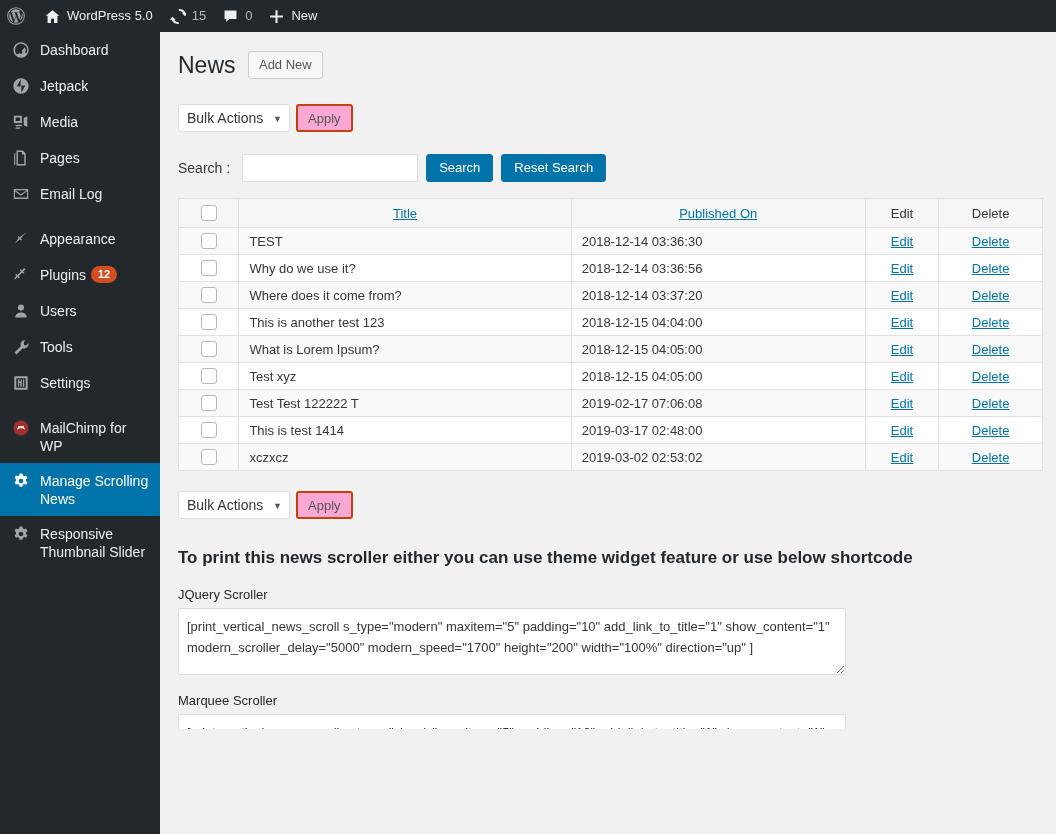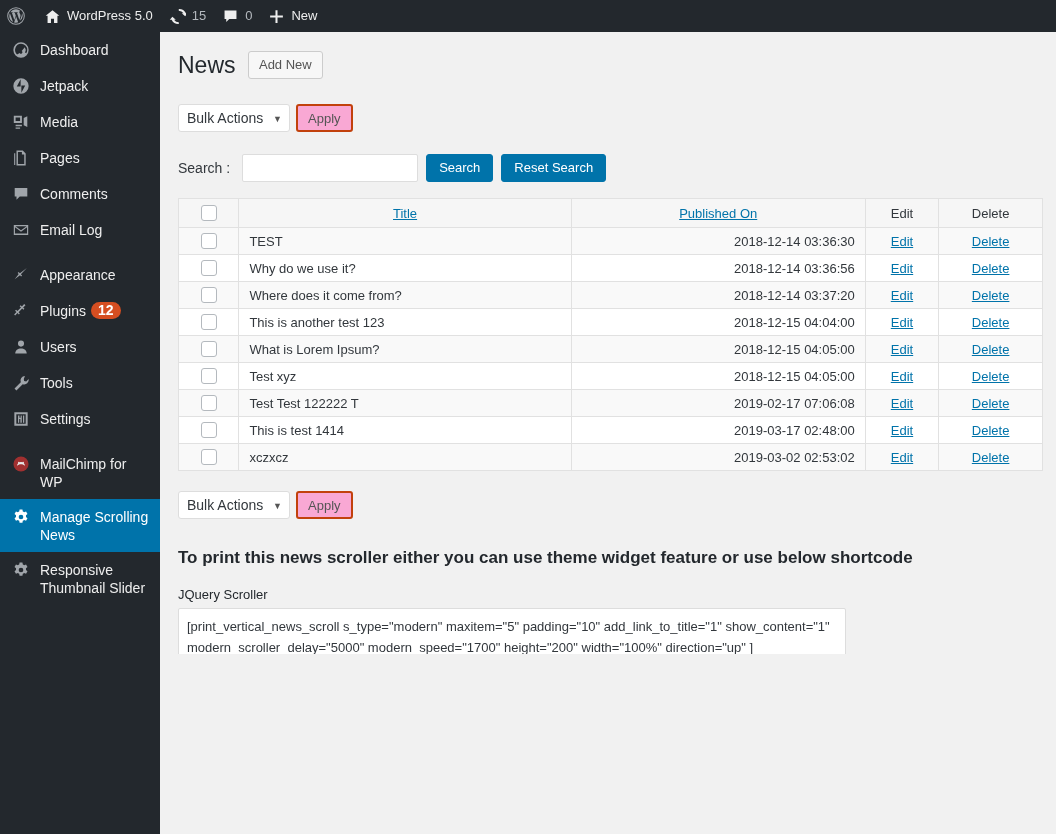--- a/index.html
+++ b/index.html
@@ -70,33 +70,33 @@
     margin-top: -8px;
     border: 8px solid transparent;
     border-right-color: #f1f1f1;
     border-left: none;
   }
   .badge {
     display: inline-block;
     background: #d54e21;
     color: #fff;
     border-radius: 10px;
-    font-size: 14px;
+    font-size: 11px;
     line-height: 17px;
     padding: 0 7px;
     margin-left: 5px;
     vertical-align: top;
     font-weight: 600;
   }
 
   
   #wpcontent {
     position: absolute;
     top: 32px; left: 160px;
-    width: 896px; height: 622px;
+    width: 896px; height: 697px;
     background: #f1f1f1;
     padding: 0 20px 0 18px;
     overflow: hidden;
   }
   h1.page-title {
     font-size: 23px;
     font-weight: 400;
     color: #23282d;
     margin: 10px 0 0 0;
     padding: 9px 0 4px 0;
@@ -208,21 +208,21 @@
   }
   .wp-list-table thead th.col-cb { width: 60px; }
   .wp-list-table thead th.col-title { width: 330px; }
   .wp-list-table thead th.col-date { width: 292px; }
   .wp-list-table thead th.col-edit { width: 73px; }
   .wp-list-table thead th.col-delete { width: 103px; }
   .wp-list-table tbody tr.alt td { background: #f9f9f9; }
   .wp-list-table tbody tr td { background: #ffffff; }
   .wp-list-table td.cb { text-align: center; }
   .wp-list-table td.title { text-align: left; }
-  .wp-list-table td.date { text-align: right; margin-left: 28px; }
+  .wp-list-table td.date { text-align: left; margin-left: 28px; }
   .wp-list-table td.act { text-align: center; }
   .lnk {
     color: #0073aa;
     text-decoration: underline;
     cursor: pointer;
   }
   .cbx {
     -webkit-appearance: none; appearance: none;
     width: 16px; height: 16px;
     border: 1px solid #b4b9be;
@@ -333,28 +333,20 @@
       </span>
       <span class="mi-label">Media</span>
     </div>
     <div class="menu-item">
       <span class="mi-icon">
         <svg width="18" height="18" viewBox="0 0 20 20" fill="currentColor">
           <path d="M5 1.8h7l3.2 3.2v13.2H5zm1.6 1.6v13.2h7V6.2h-2.6V3.4zM2.4 4.6v13.2h1.2V4.6z"></path>
         </svg>
       </span>
       <span class="mi-label">Pages</span>
-    </div>
-    <div class="menu-item">
-      <span class="mi-icon">
-        <svg width="18" height="18" viewBox="0 0 20 20" fill="currentColor">
-          <path d="M3 3.2h14v9.6H8.6L5 16.4v-3.6H3z"></path>
-        </svg>
-      </span>
-      <span class="mi-label">Comments</span>
     </div>
     <div class="menu-item">
       <span class="mi-icon">
         <svg width="18" height="18" viewBox="0 0 20 20" fill="currentColor">
           <path d="M2 4.5h16v11H2zm1.8 1.3 6.2 4.6 6.2-4.6zM3.3 7v7h13.4V7l-6.7 5z"></path>
         </svg>
       </span>
       <span class="mi-label">Email Log</span>
     </div>
     <div class="menu-item sep">

